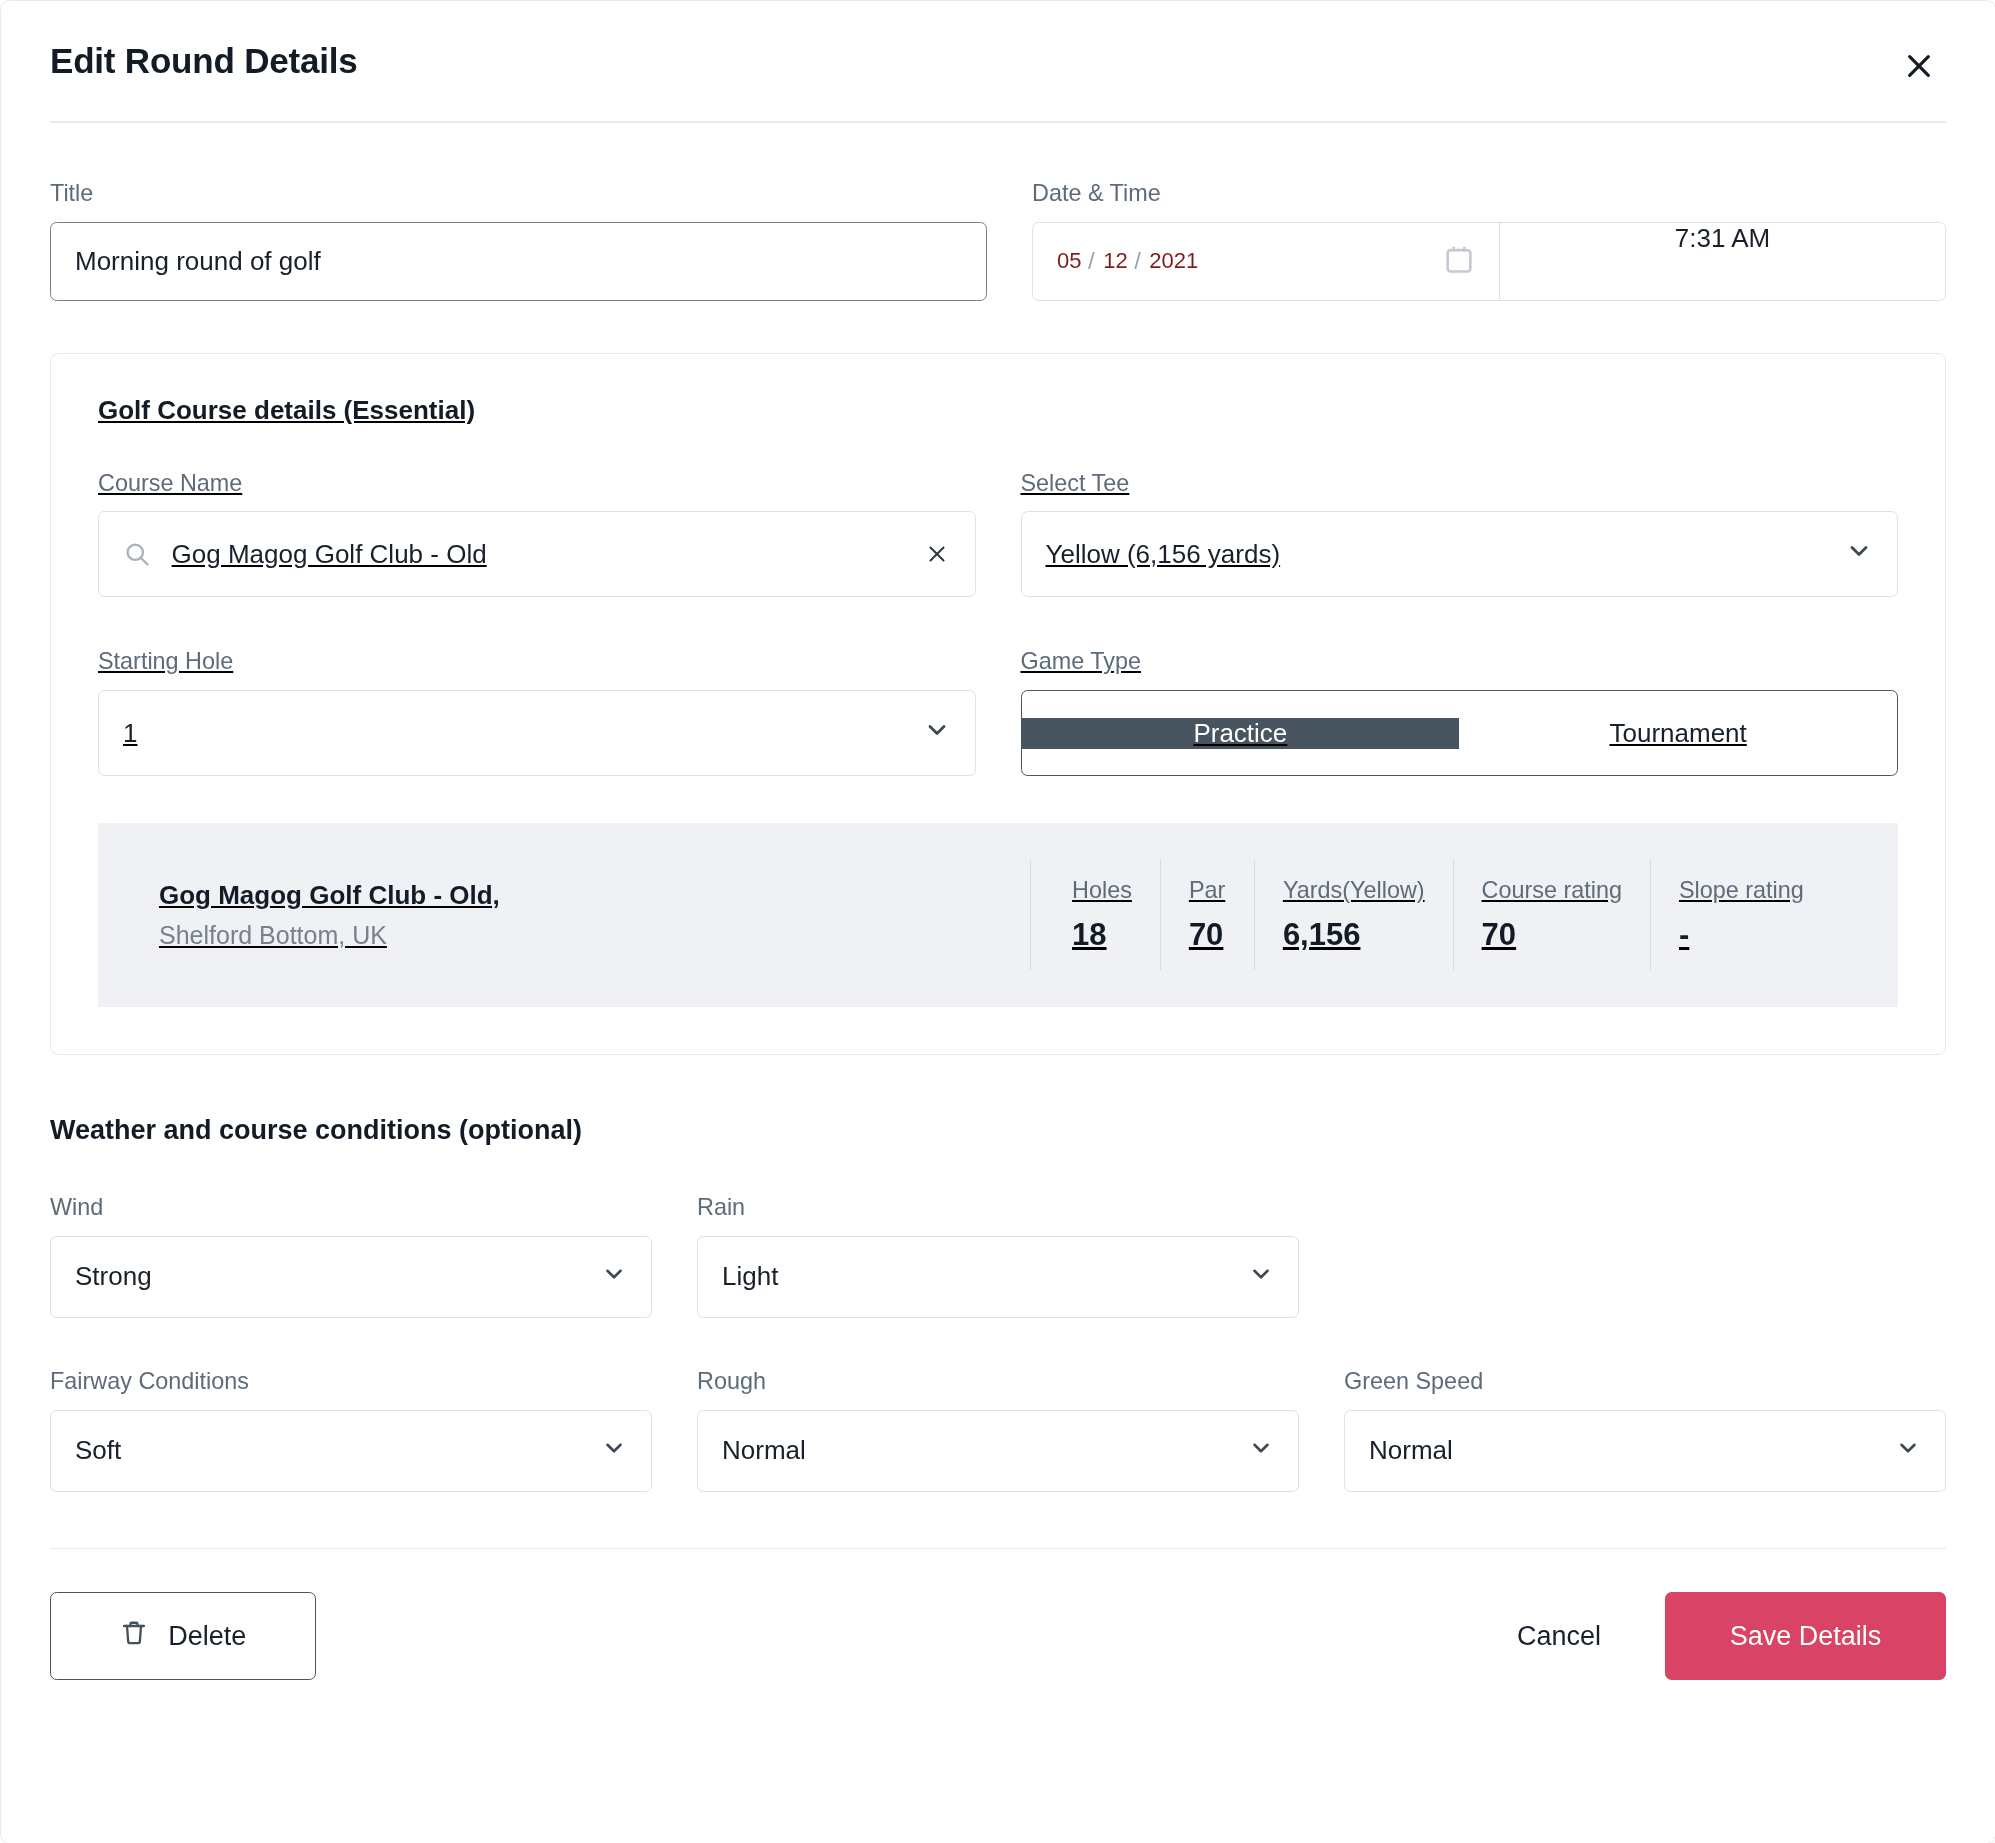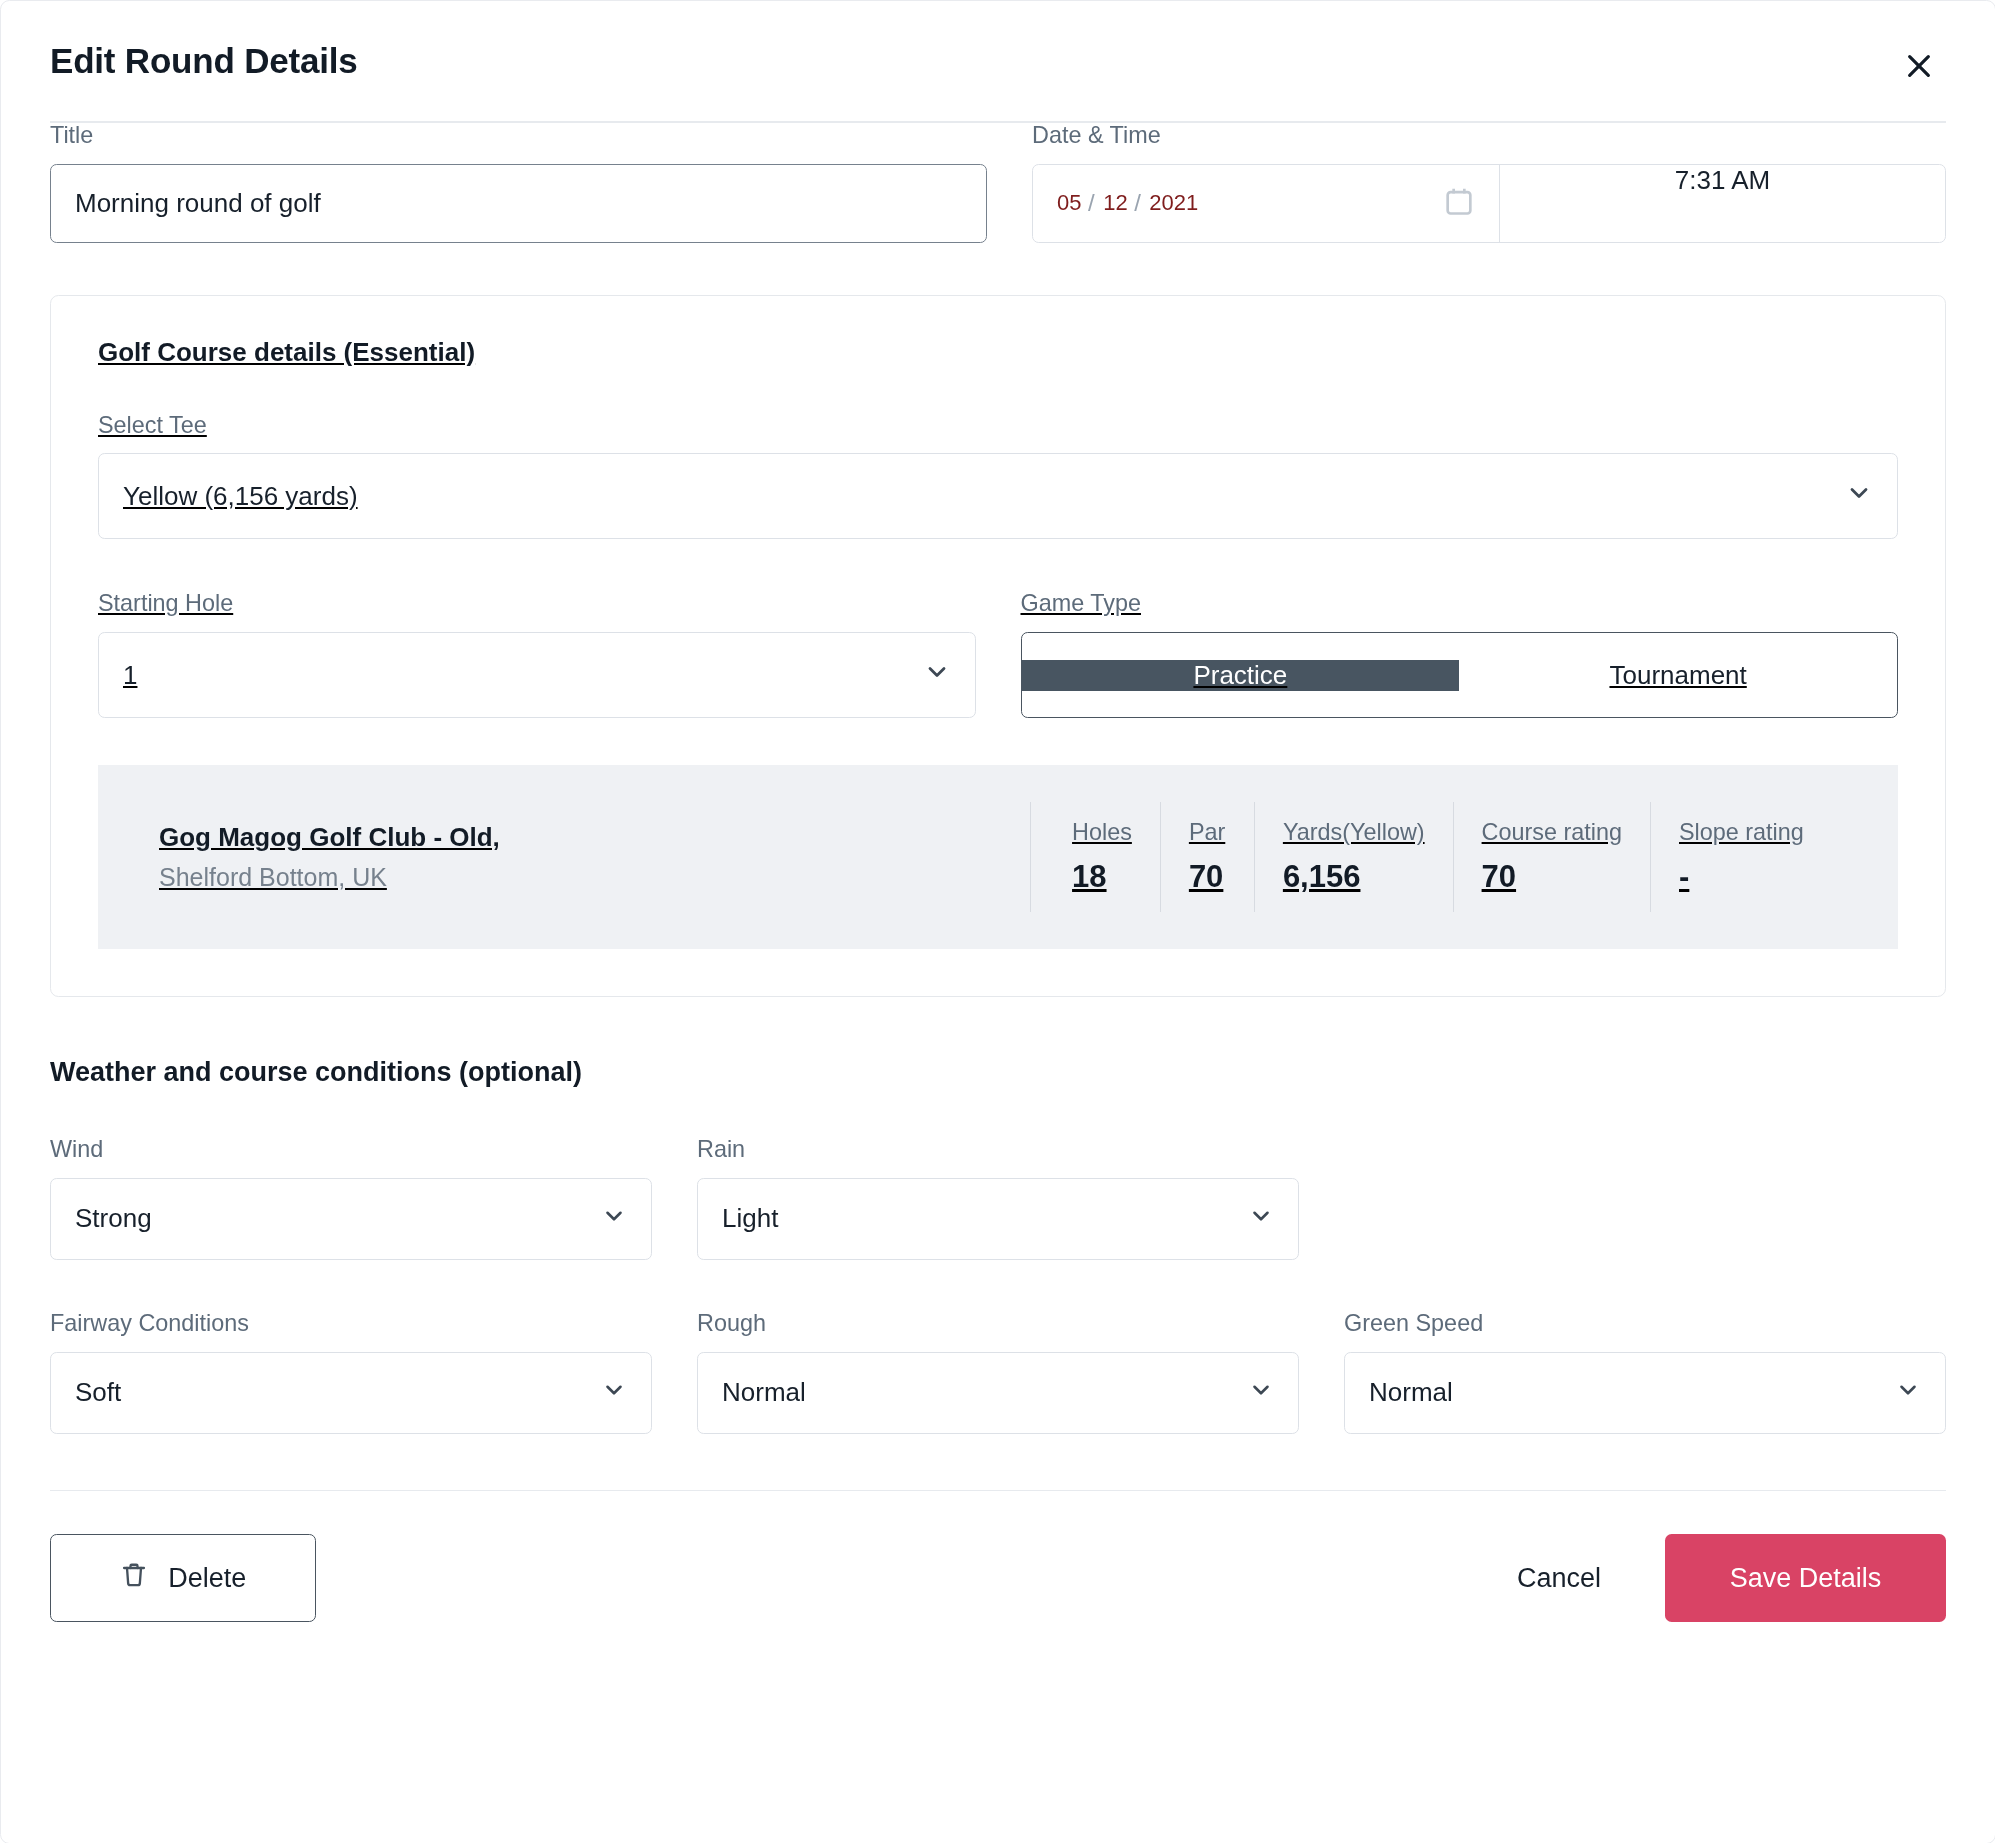--- a/index.html
+++ b/index.html
@@ -84,20 +84,21 @@
     right: 24px;
     top: 50%;
     transform: translateY(-50%);
     pointer-events: none;
   }
 
   
   .top-row {
     display: flex;
     gap: 45px;
+    margin-top: 58px;
   }
   .col-title { width: 937px; }
   .col-date  { flex: 1; }
 
   .datetime-wrap {
     display: flex;
     height: 79px;
     border: 1.9px solid #dde1e7;
     border-radius: 6.6px;
     overflow: hidden;
@@ -349,20 +350,38 @@
           <span>7:31 AM</span>
         </div>
       </div>
     </div>
   </div>
 
   <div class="essential-card">
     <div class="card-heading">Golf Course details (Essential)</div>
 
     <div class="card-row">
+      <div class="card-col">
+        <span class="field-label">Course Name</span>
+        <div class="search-input">
+          <span class="search-icon">
+            <svg width="28" height="28" viewBox="0 0 24 24" fill="none" stroke="#a9b2bc" stroke-width="2" stroke-linecap="round">
+              <circle cx="10.5" cy="10.5" r="6.6"></circle>
+                <line x1="15.4" y1="15.4" x2="21" y2="21"></line>
+            </svg>
+          </span>
+          <span class="search-text">Gog Magog Golf Club - Old</span>
+          <span class="clear-x">
+            <svg width="24" height="24" viewBox="0 0 24 24" fill="none" stroke="#2b3642" stroke-width="2" stroke-linecap="round">
+              <line x1="5.5" y1="5.5" x2="18.5" y2="18.5"></line>
+                <line x1="18.5" y1="5.5" x2="5.5" y2="18.5"></line>
+            </svg>
+          </span>
+        </div>
+      </div>
 
       <div class="card-col">
         <span class="field-label">Select Tee</span>
         <div class="control tee-select">
           <span>Yellow (6,156 yards)</span>
           <span class="chevron">
             <svg width="28" height="28" viewBox="0 0 24 24" fill="none" stroke="#3d4854" stroke-width="2.4" stroke-linecap="round" stroke-linejoin="round">
               <polyline points="6 9.5 12 15.5 18 9.5"></polyline>
             </svg>
           </span>

